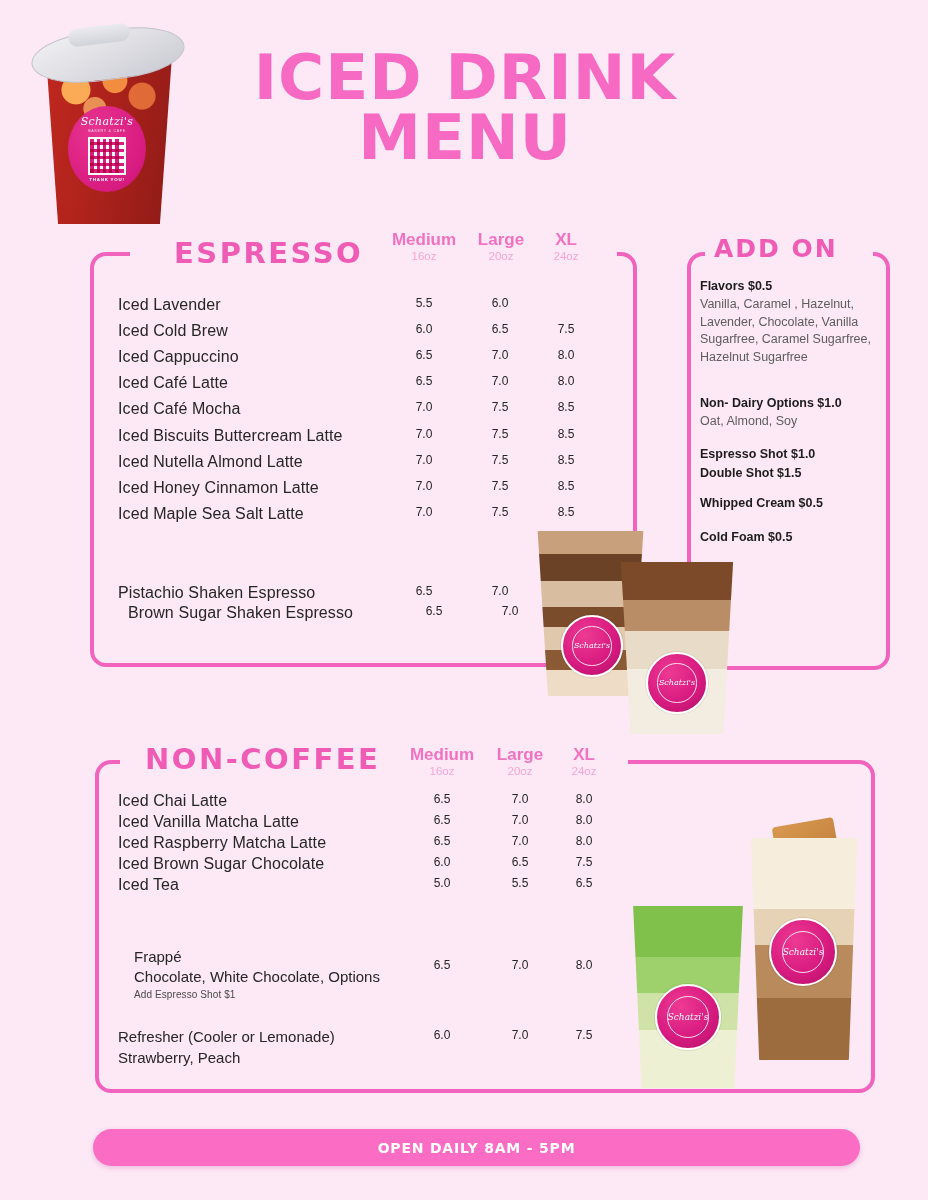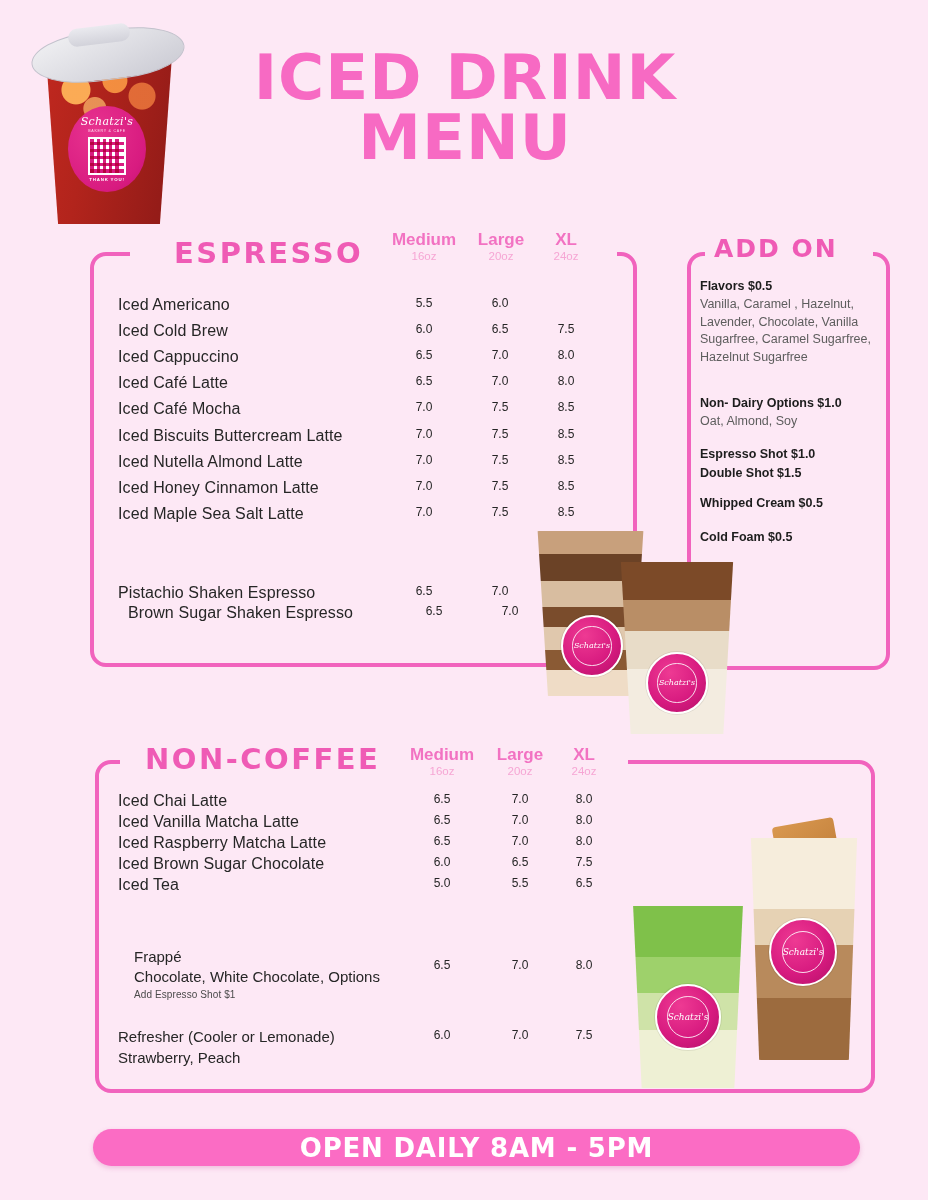--- a/index.html
+++ b/index.html
@@ -145,21 +145,21 @@
 
   .footer-banner {
     position: absolute; left: 93px; top: 1129px; width: 767px; height: 37px;
     background: #fb6cc4;
     border-radius: 19px;
     display: flex; align-items: center; justify-content: center;
     box-shadow: 0 2px 5px rgba(200,60,150,.25);
   }
   .footer-banner span {
     font-family: "DejaVu Sans", sans-serif;
-    font-weight: 900; font-size: 26px; color: #ffffff; letter-spacing: .8px;
+    font-weight: 900; font-size: 14px; color: #ffffff; letter-spacing: .8px;
   }
 </style>
 </head>
 <body>
 
 <div class="page">
 
   <div class="header">
 
     <div class="cup-logo">
@@ -193,21 +193,21 @@
   <div class="size-head" style="left:456px; top:231px;">
     <div class="sz">Large</div>
     <div class="oz">20oz</div>
   </div>
   <div class="size-head" style="left:521px; top:231px;">
     <div class="sz">XL</div>
     <div class="oz">24oz</div>
   </div>
 
   <div class="item-row" style="left:118px; top:296px;">
-    <span class="item-name">Iced Americano</span>
+    <span class="item-name">Iced Lavender</span>
     <span class="price" style="left:276px; top:0;">5.5</span>
     <span class="price" style="left:352px; top:0;">6.0</span>
     <span class="price" style="left:418px; top:0;"></span>
   </div>
   <div class="item-row" style="left:118px; top:322px;">
     <span class="item-name">Iced Cold Brew</span>
     <span class="price" style="left:276px; top:0;">6.0</span>
     <span class="price" style="left:352px; top:0;">6.5</span>
     <span class="price" style="left:418px; top:0;">7.5</span>
   </div>

